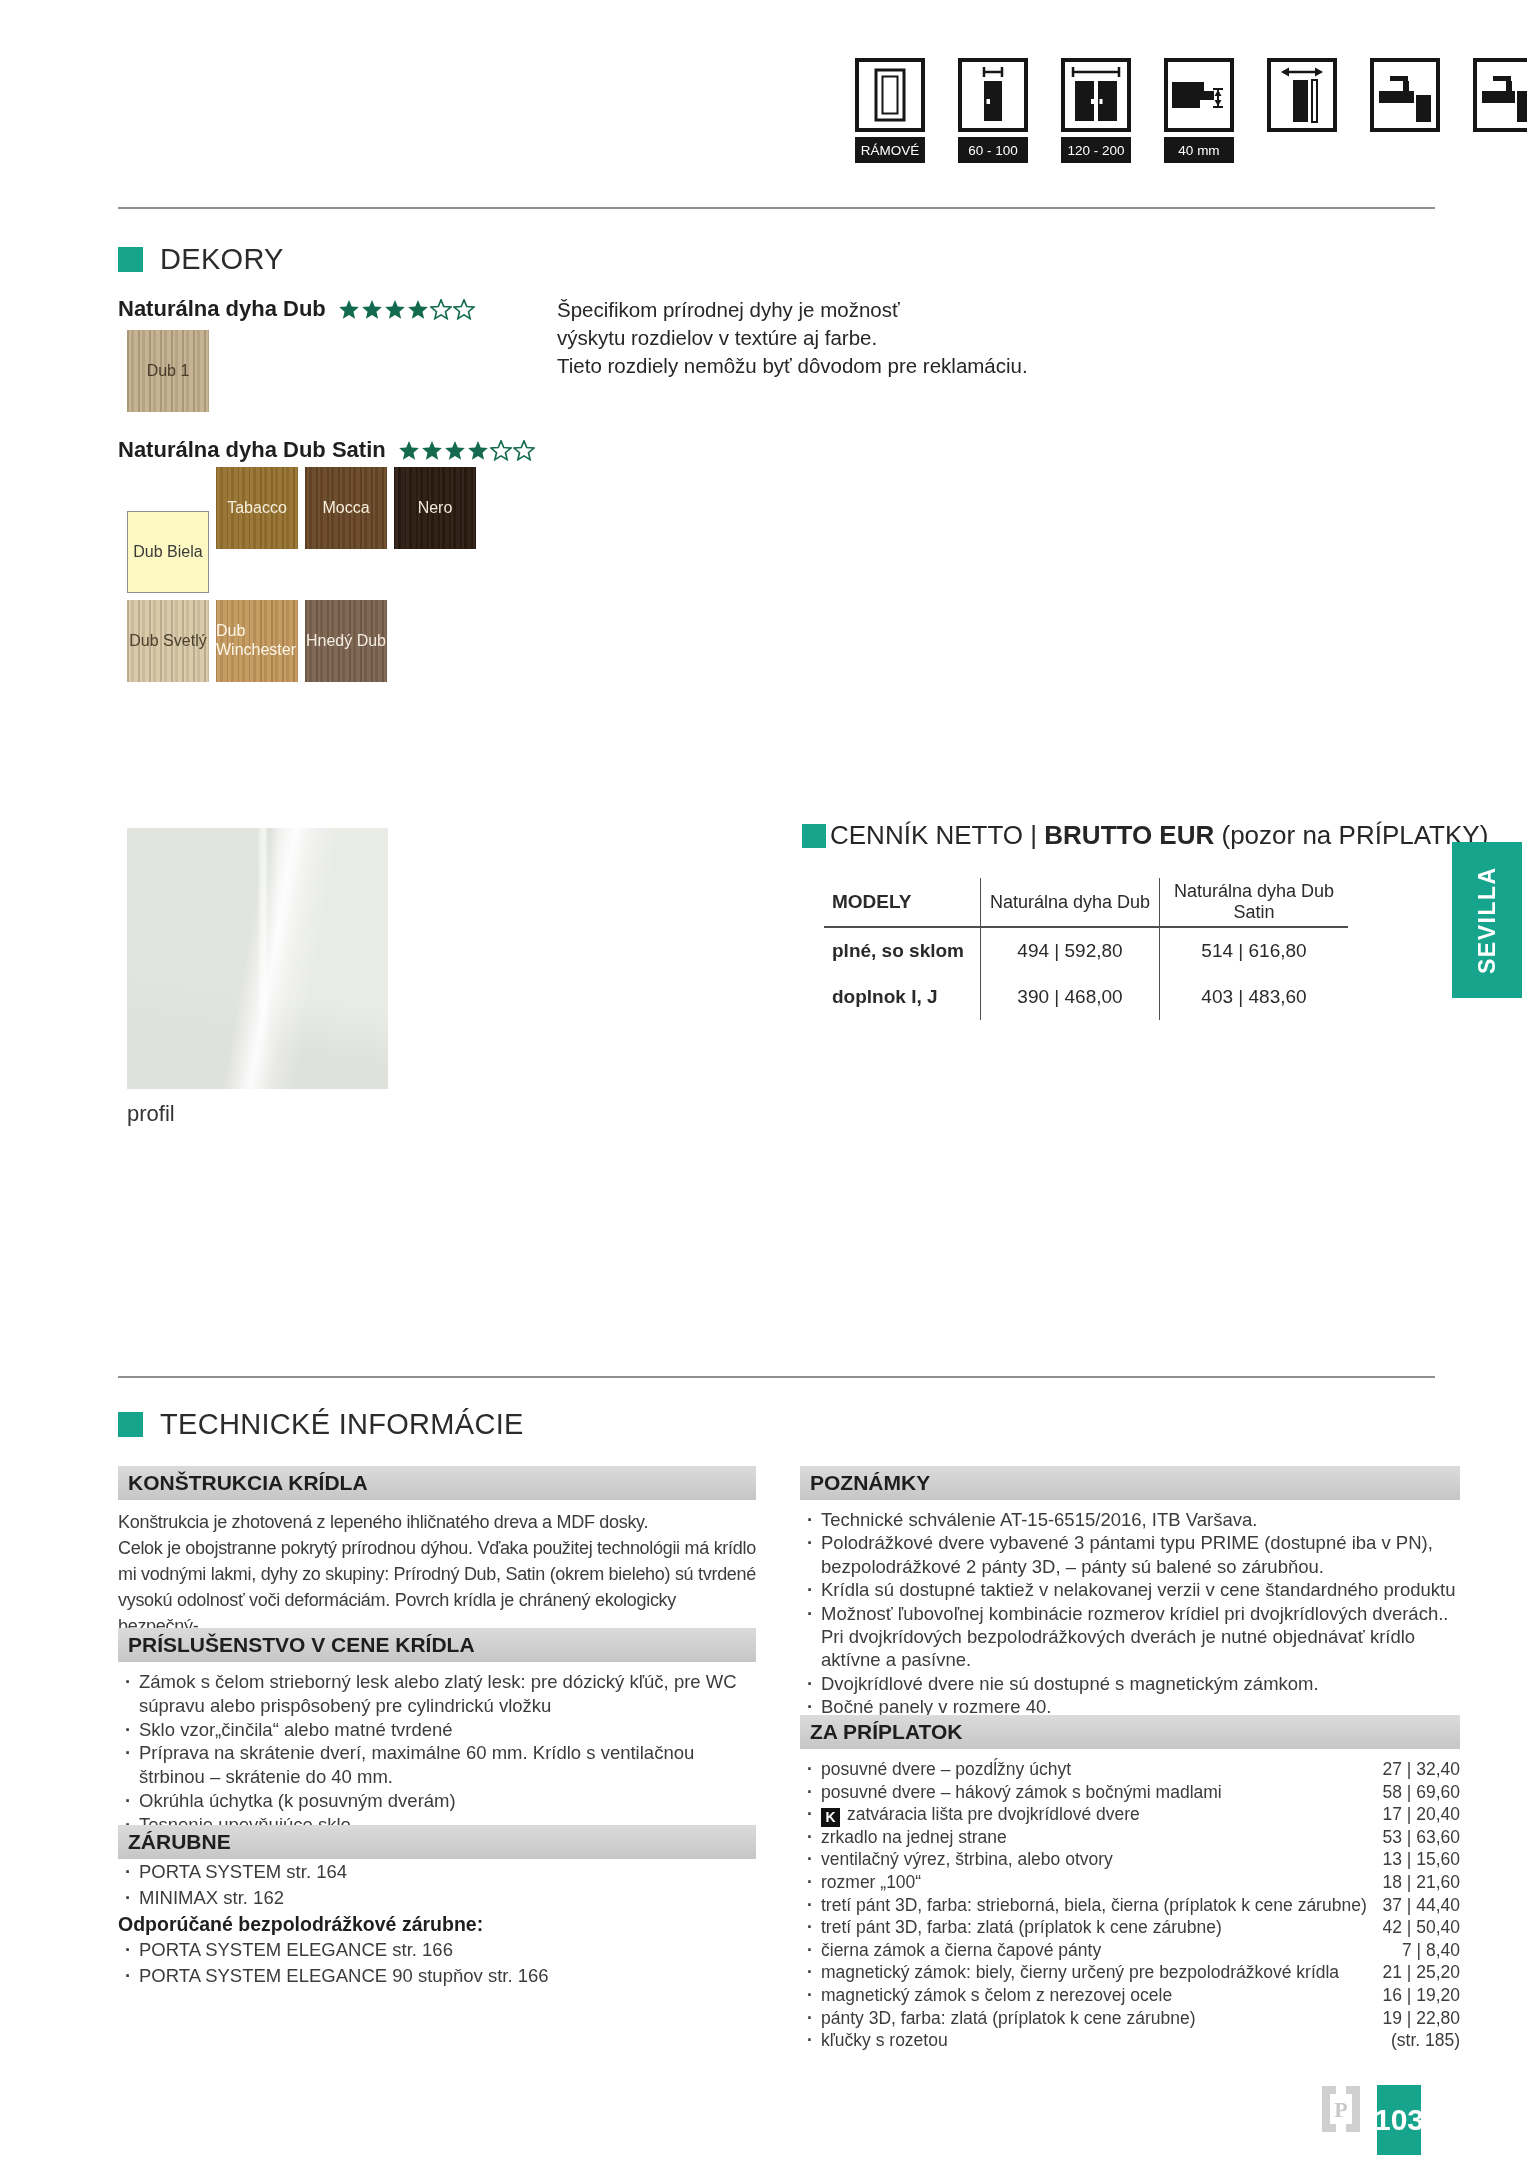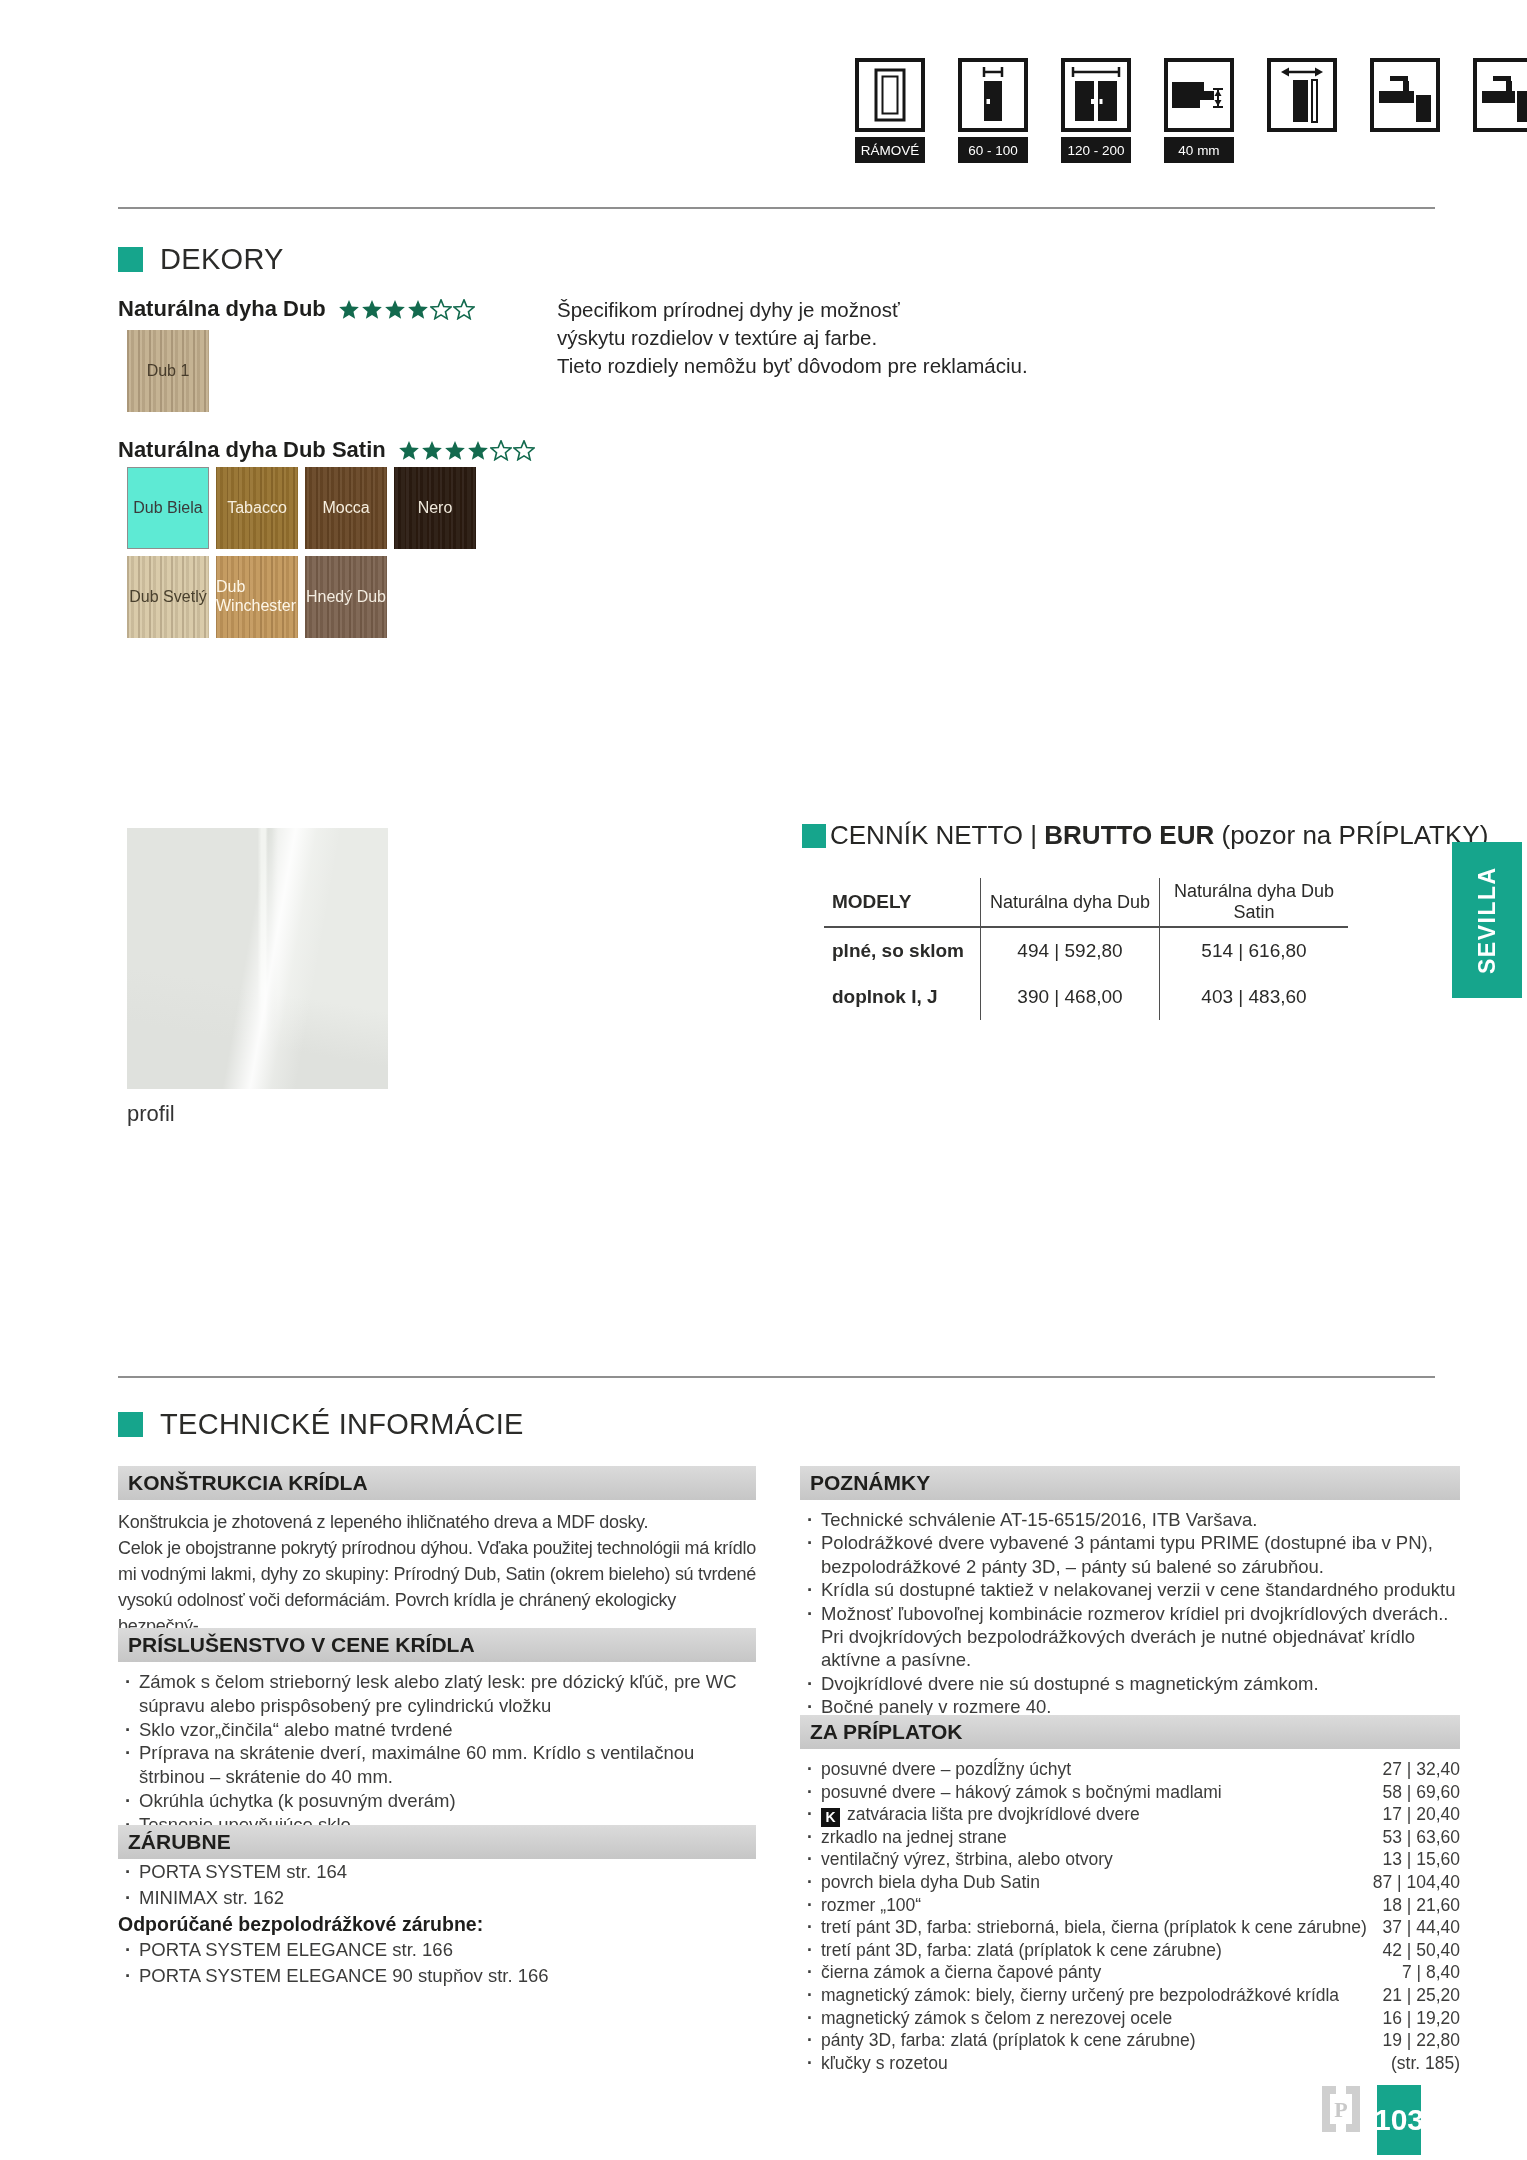--- a/index.html
+++ b/index.html
@@ -245,21 +245,21 @@
           <polygon points="12,1 15,8.2 22.8,8.8 16.9,13.9 18.7,21.5 12,17.4 5.3,21.5 7.1,13.9 1.2,8.8 9,8.2" fill="#ffffff" stroke="#136a4e" stroke-width="1.8"></polygon>
         </svg>
         <svg class="star" width="22" height="21" viewBox="0 0 24 23">
           <polygon points="12,1 15,8.2 22.8,8.8 16.9,13.9 18.7,21.5 12,17.4 5.3,21.5 7.1,13.9 1.2,8.8 9,8.2" fill="#ffffff" stroke="#136a4e" stroke-width="1.8"></polygon>
         </svg>
       </span>
   </div>
 
   <div class="satin-grid">
 
-  <div class="swatch plain" style="background-color: #5eead4; color: rgb(58, 58, 58);">
+  <div class="swatch plain" style="background-color: #fef9c3; color: rgb(58, 58, 58); margin-top: 44px;">
         <span>Dub Biela</span>
       </div>
       <div class="swatch grain" style="background-color: rgb(150, 114, 47); color: rgb(247, 239, 223);">
         <span>Tabacco</span>
       </div>
       <div class="swatch grain" style="background-color: rgb(104, 71, 38); color: rgb(247, 239, 223);">
         <span>Mocca</span>
       </div>
       <div class="swatch grain" style="background-color: rgb(41, 26, 16); color: rgb(240, 233, 220);">
         <span>Nero</span>
@@ -397,26 +397,20 @@
           <span class="pr-price">53 | 63,60</span>
         </div>
 
         <div class="price-row">
           <span class="pr-label">
             <span>ventilačný výrez, štrbina, alebo otvory</span>
           </span>
           <span class="pr-price">13 | 15,60</span>
         </div>
 
-        <div class="price-row">
-          <span class="pr-label">
-            <span>povrch biela dyha Dub Satin</span>
-          </span>
-          <span class="pr-price">87 | 104,40</span>
-        </div>
 
         <div class="price-row">
           <span class="pr-label">
             <span>rozmer „100“</span>
           </span>
           <span class="pr-price">18 | 21,60</span>
         </div>
 
         <div class="price-row">
           <span class="pr-label">

